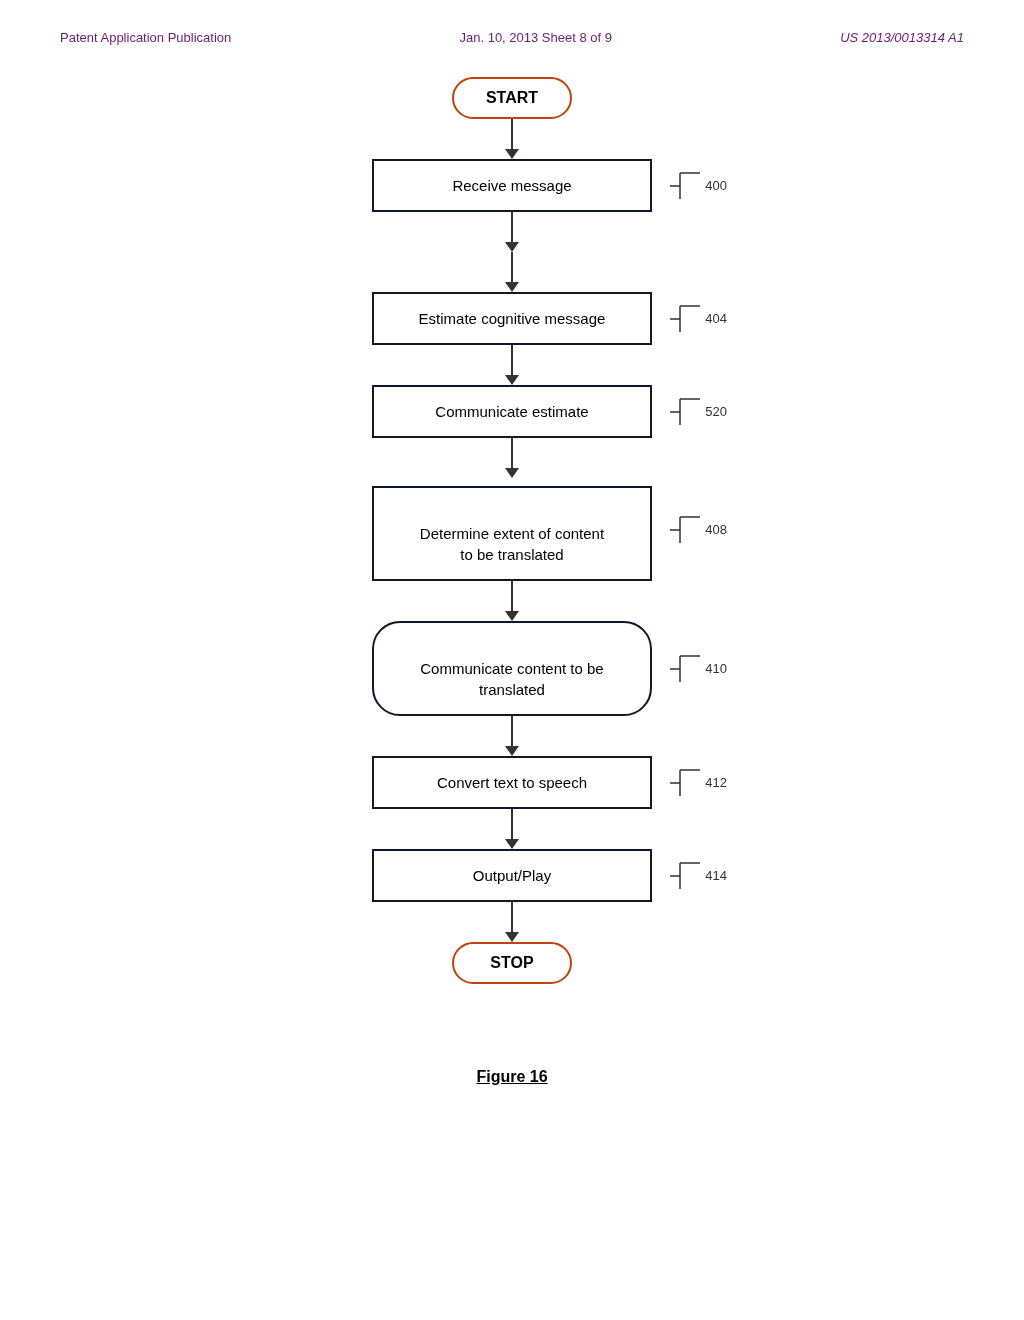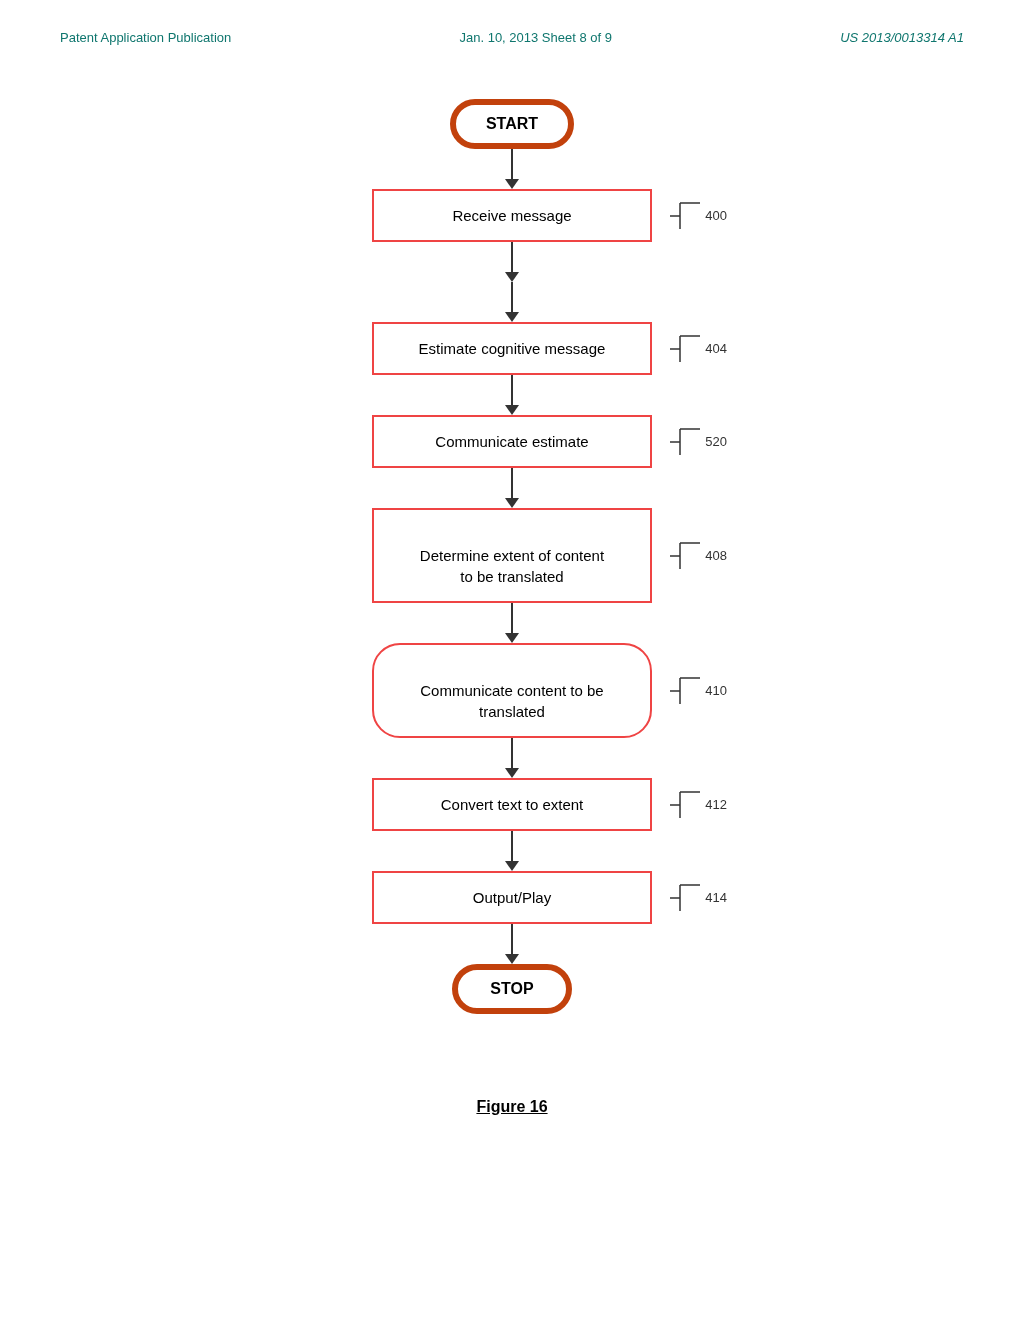--- a/index.html
+++ b/index.html
@@ -21,23 +21,23 @@
       min-height: 1320px;
       background: #ffffff;
       position: relative;
       padding: 30px 60px;
     }
 
     .header {
       display: flex;
       justify-content: space-between;
       align-items: center;
-      margin-bottom: 54px;
+      margin-bottom: 32px;
       font-size: 13px;
-      color: #0f766e;
+      color: #701a75;
     }
 
     .header-left {
       font-weight: normal;
     }
 
     .header-center {
       font-weight: normal;
     }
 
@@ -55,34 +55,34 @@
 
     .flowchart {
       display: flex;
       flex-direction: column;
       align-items: center;
       position: relative;
     }
 
     
     .node-terminal {
-      border: 6px solid #c2410c;
+      border: 2px solid #c2410c;
       border-radius: 30px;
       padding: 10px 30px;
       font-size: 16px;
       font-weight: bold;
       background: #fff;
       min-width: 120px;
       text-align: center;
       position: relative;
     }
 
     
     .node-process {
-      border: 2px solid #ef4444;
+      border: 2px solid #0f172a;
       padding: 14px 20px;
       font-size: 15px;
       background: #fff;
       width: 280px;
       text-align: center;
       position: relative;
       line-height: 1.4;
     }
 
     
@@ -210,21 +210,21 @@
           <span>520</span>
         </div>
       </div>
 
       <div class="arrow">
         <div class="arrow-line"></div>
         <div class="arrow-head"></div>
       </div>
 
       <div class="node-wrapper">
-        <div class="node-process" style="white-space: pre-line;">
+        <div class="node-process" style="white-space: pre-line; margin-top: 8px;">
           <span>Determine extent of content
 to be translated</span>
         </div>
         <div class="ref-bracket">
           <svg width="40" height="30" viewBox="0 0 40 30">
             <path d="M 5 15 L 15 15 M 15 2 L 15 28 M 15 2 L 35 2" stroke="#333" stroke-width="1.5" fill="none"></path>
           </svg>
           <span>408</span>
         </div>
       </div>
@@ -247,21 +247,21 @@
         </div>
       </div>
 
       <div class="arrow">
         <div class="arrow-line"></div>
         <div class="arrow-head"></div>
       </div>
 
       <div class="node-wrapper">
         <div class="node-process">
-          <span>Convert text to extent</span>
+          <span>Convert text to speech</span>
         </div>
         <div class="ref-bracket">
           <svg width="40" height="30" viewBox="0 0 40 30">
             <path d="M 5 15 L 15 15 M 15 2 L 15 28 M 15 2 L 35 2" stroke="#333" stroke-width="1.5" fill="none"></path>
           </svg>
           <span>412</span>
         </div>
       </div>
 
       <div class="arrow">

